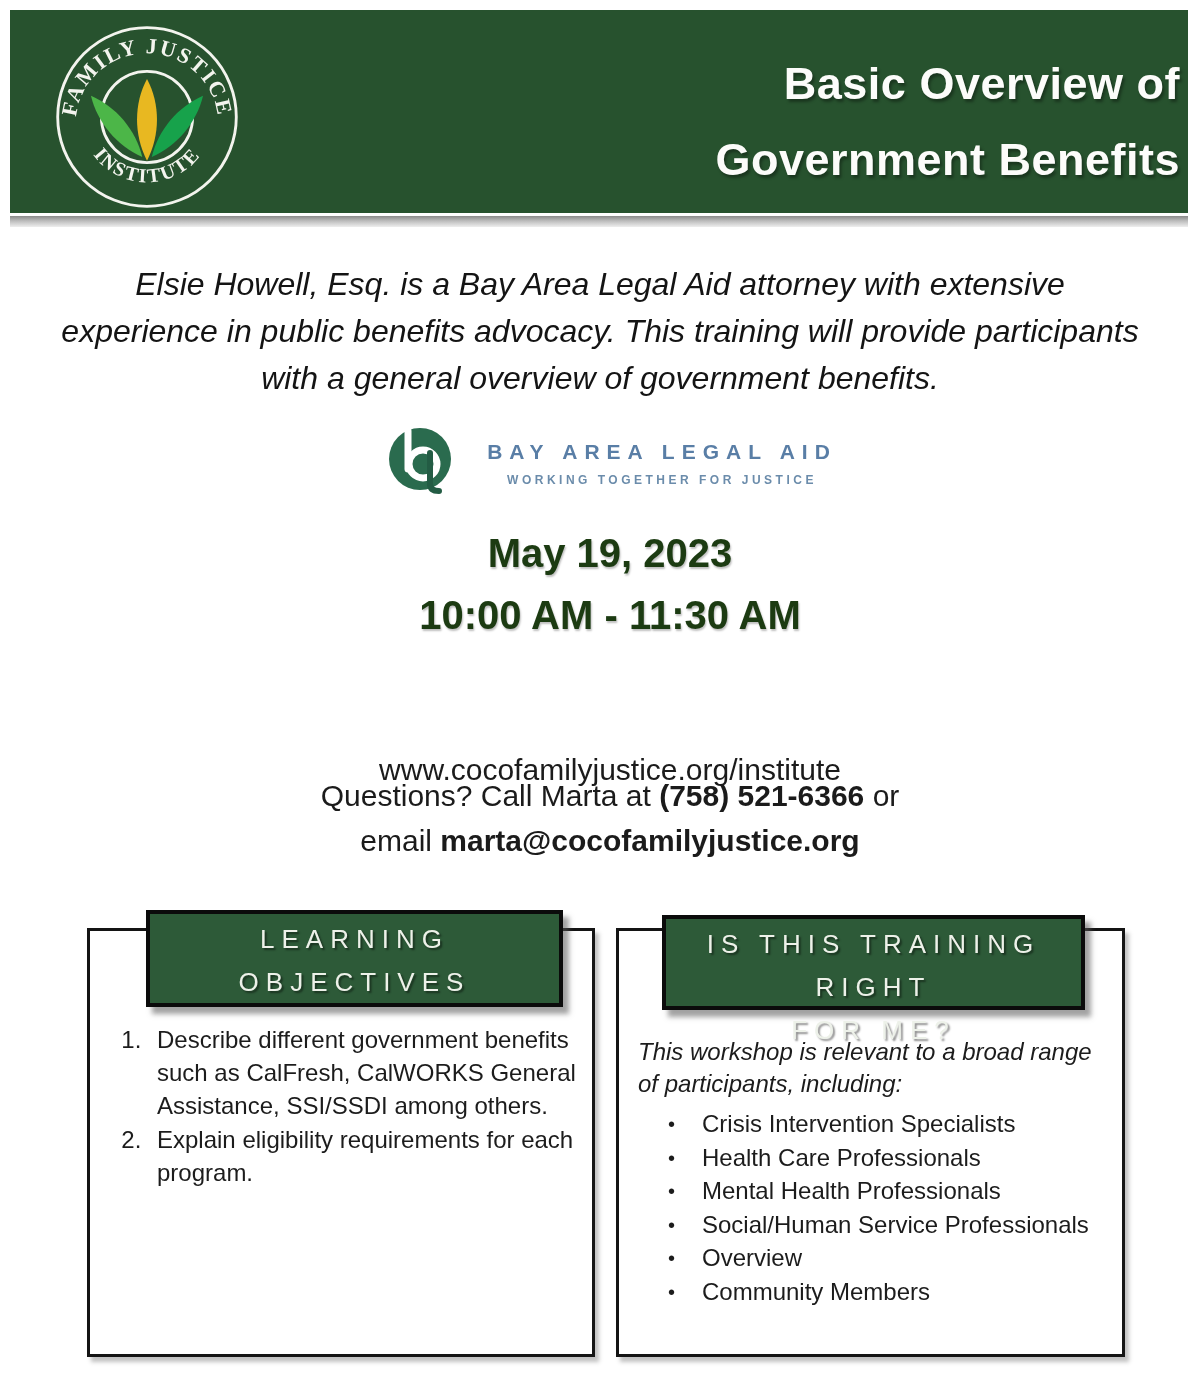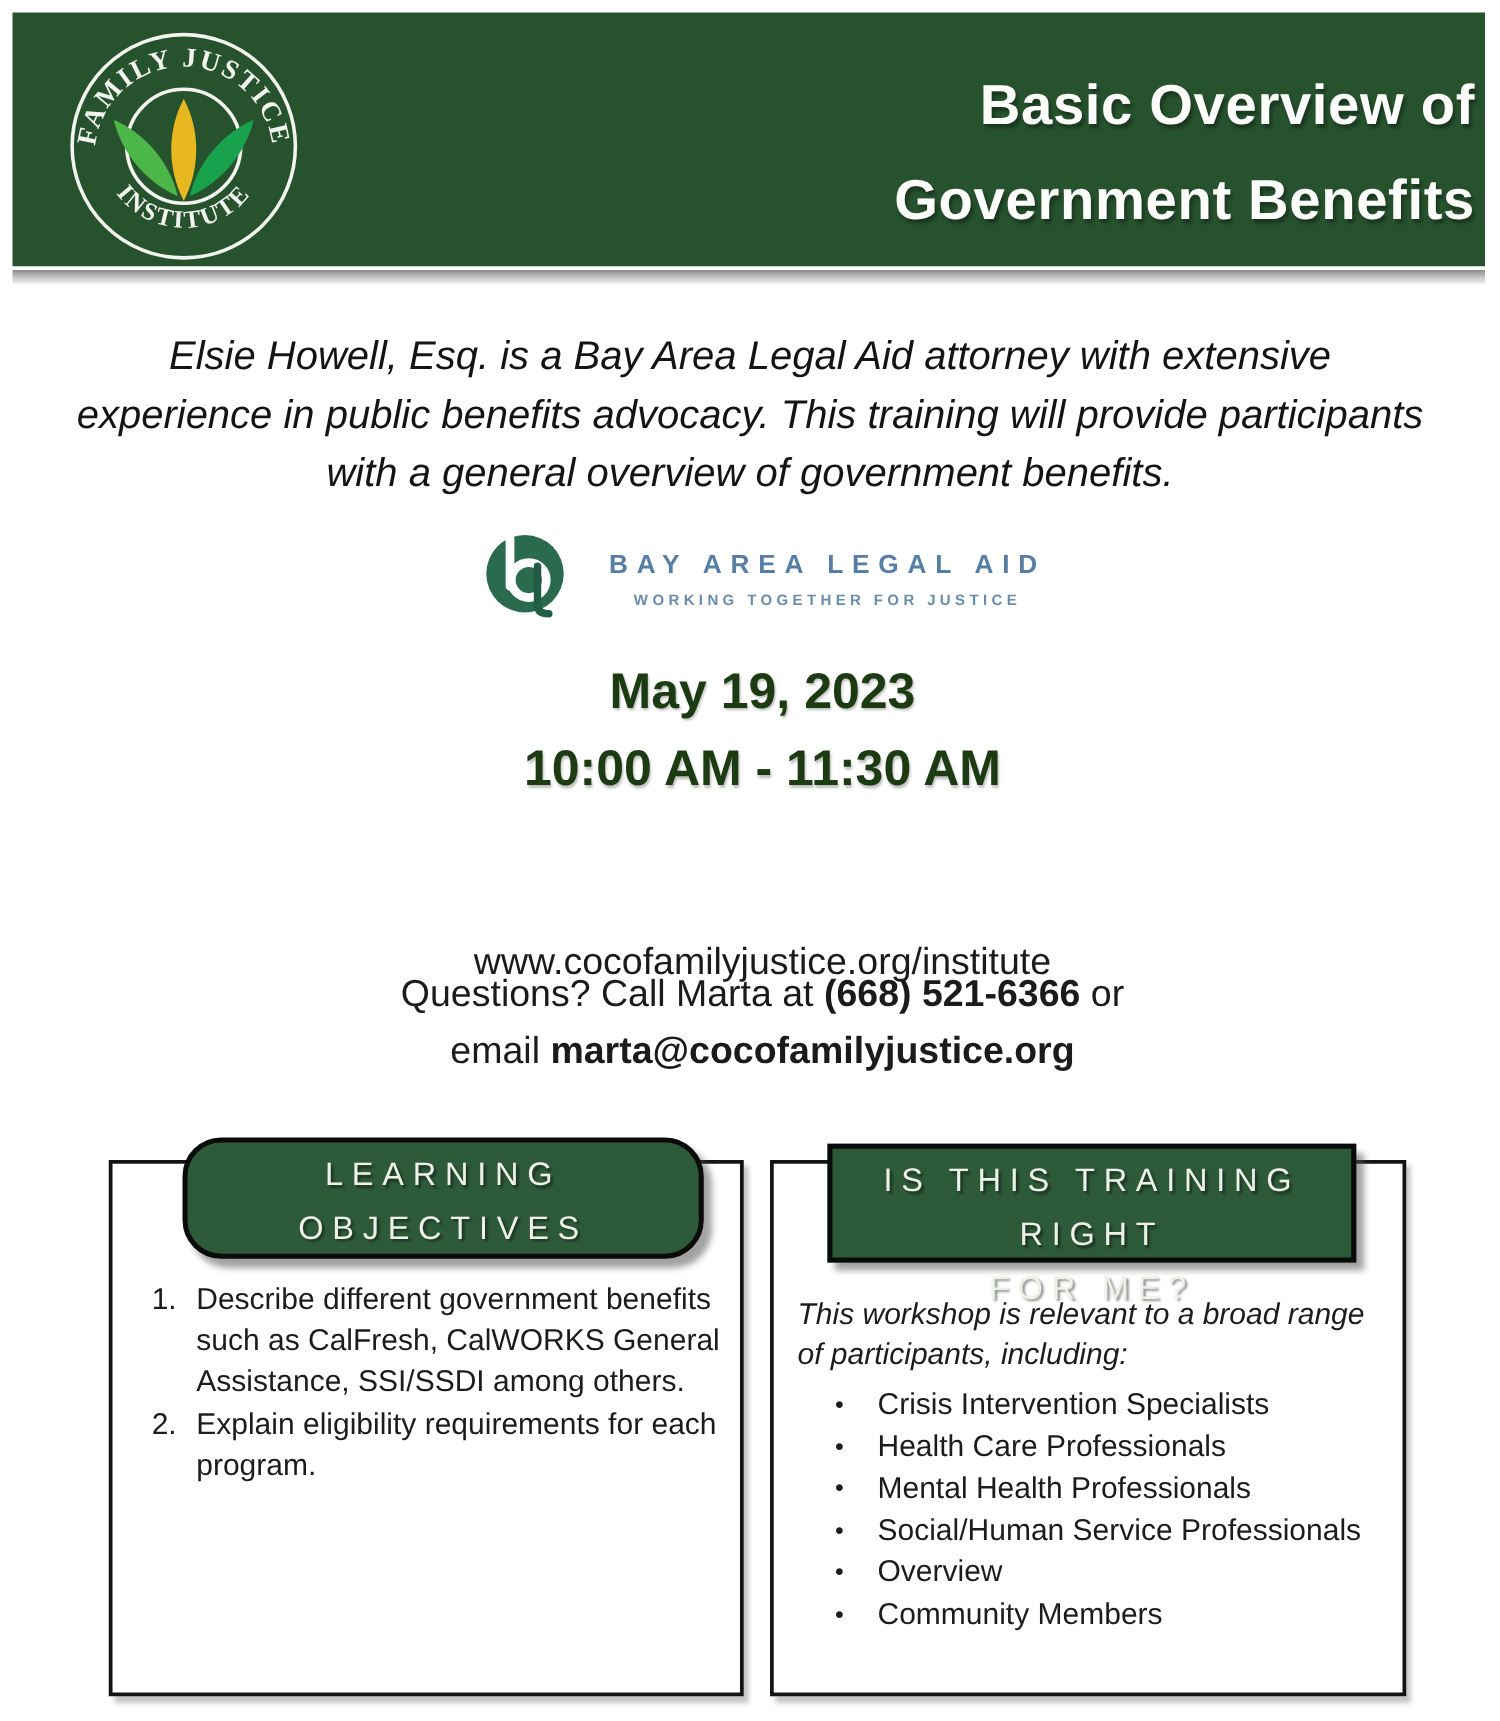--- a/index.html
+++ b/index.html
@@ -41,21 +41,21 @@
   
   .col-box { position:absolute; background:#fff; border:3px solid #141414;
     box-shadow:4px 5px 4px rgba(120,120,120,.45); }
   #lo-box { left:87px;  top:928px; width:508px; height:429px; }
   #tr-box { left:616px; top:928px; width:509px; height:429px; }
 
   .col-head { position:absolute; background:#2d5a38; border:4px solid #0b0b0b;
     box-shadow:6px 7px 5px rgba(85,85,85,.55); color:#edf1e9; text-align:center;
     font-size:26px; letter-spacing:7px; line-height:43px; padding-top:4px;
     text-shadow:2px 2px 2px rgba(0,0,0,.45); }
-  #lo-head { left:146px; top:910px; width:417px; height:97px;border-radius:31px; }
+  #lo-head { left:146px; top:910px; width:417px; height:97px; }
   #tr-head { left:662px; top:915px; width:423px; height:95px; }
 
   .col-content { position:absolute; font-size:24px; color:#1c1c1c; }
   #lo-content { left:112px; top:1020px; width:462px; }
   #tr-content { left:638px; top:1036px; width:474px; }
   .col-intro { font-style:italic; line-height:32px; }
   ol.objectives { margin-top:3px; padding-left:36px; line-height:33px; width:470px; }
   ol.objectives li { padding-left:9px; margin-top:1px; }
   ul.audience { list-style:none; margin-top:7px; line-height:33.5px; }
   ul.audience li { position:relative; padding-left:64px; }
@@ -104,21 +104,21 @@
     </svg>
     <div class="bala-text">
       <div class="bala-name">BAY AREA LEGAL AID</div>
       <div class="bala-tagline">WORKING TOGETHER FOR JUSTICE</div>
     </div>
   </div>
 
   <div class="cwrap event-date">May 19, 2023</div>
   <div class="cwrap event-time">10:00 AM - 11:30 AM</div>
   <div class="cwrap website">www.cocofamilyjustice.org/institute</div>
-  <div class="cwrap questions"><span>Questions? Call Marta at </span><span class="b">(668) 521-6366</span><span> or</span></div>
+  <div class="cwrap questions"><span>Questions? Call Marta at </span><span class="b">(758) 521-6366</span><span> or</span></div>
   <div class="cwrap email-line"><span>email </span><span class="b">marta@cocofamilyjustice.org</span></div>
 
   <div class="col-box" id="lo-box"></div>
   <div class="col-head" id="lo-head">
     <div>LEARNING</div>
     <div>OBJECTIVES</div>
   </div>
   <div class="col-content" id="lo-content">
     <ol class="objectives">
         <li>Describe different government benefits such as CalFresh, CalWORKS General Assistance, SSI/SSDI among others.</li>

